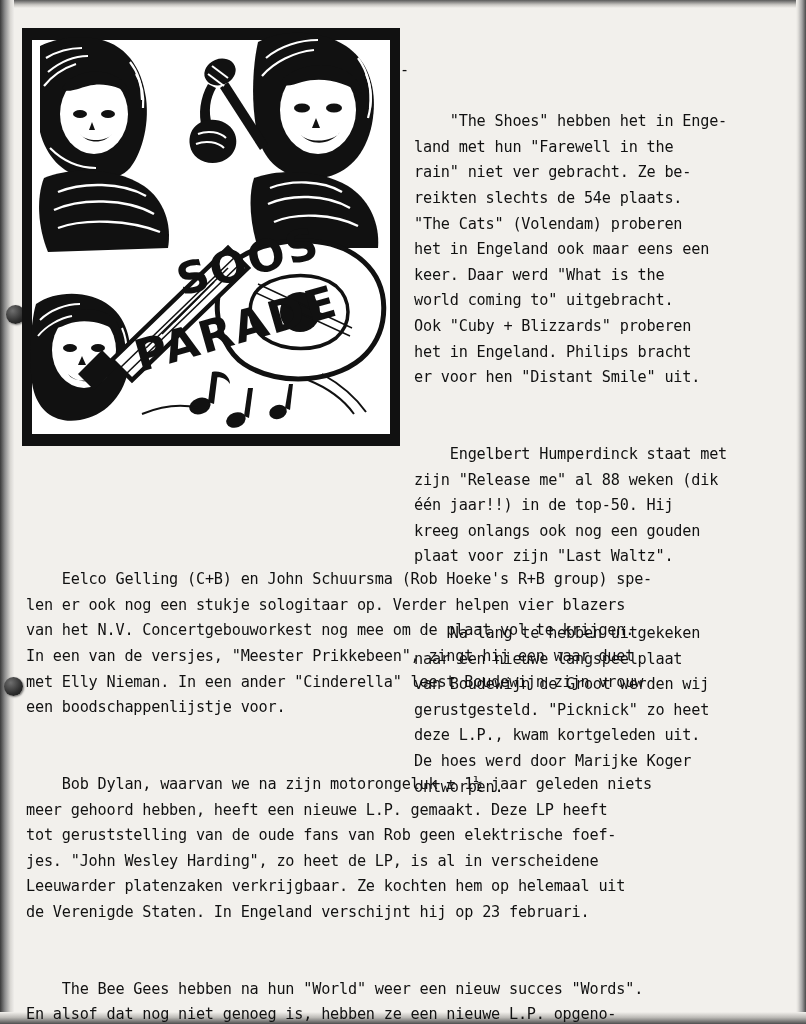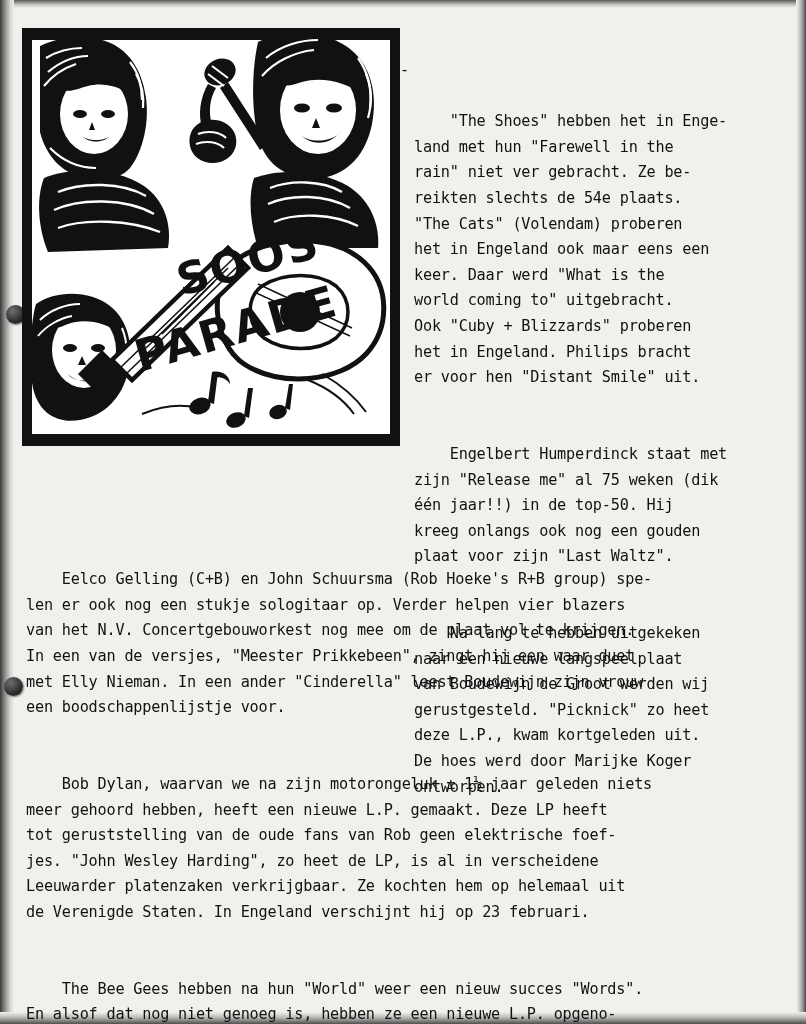--- a/index.html
+++ b/index.html
@@ -250,21 +250,21 @@
 rain" niet ver gebracht. Ze be-
 reikten slechts de 54e plaats.
 "The Cats" (Volendam) proberen
 het in Engeland ook maar eens een
 keer. Daar werd "What is the
 world coming to" uitgebracht.
 Ook "Cuby + Blizzards" proberen
 het in Engeland. Philips bracht
 er voor hen "Distant Smile" uit.</p>
     <p class="para">    Engelbert Humperdinck staat met
-zijn "Release me" al 75 weken (dik
+zijn "Release me" al 88 weken (dik
 één jaar!!) in de top-50. Hij
 kreeg onlangs ook nog een gouden
 plaat voor zijn "Last Waltz".</p>
     <p class="para">    Na lang te hebben uitgekeken
 naar een nieuwe langspeelplaat
 van Boudewijn de Groot werden wij
 gerustgesteld. "Picknick" zo heet
 deze L.P., kwam kortgeleden uit.
 De hoes werd door Marijke Koger
 ontworpen.</p>

